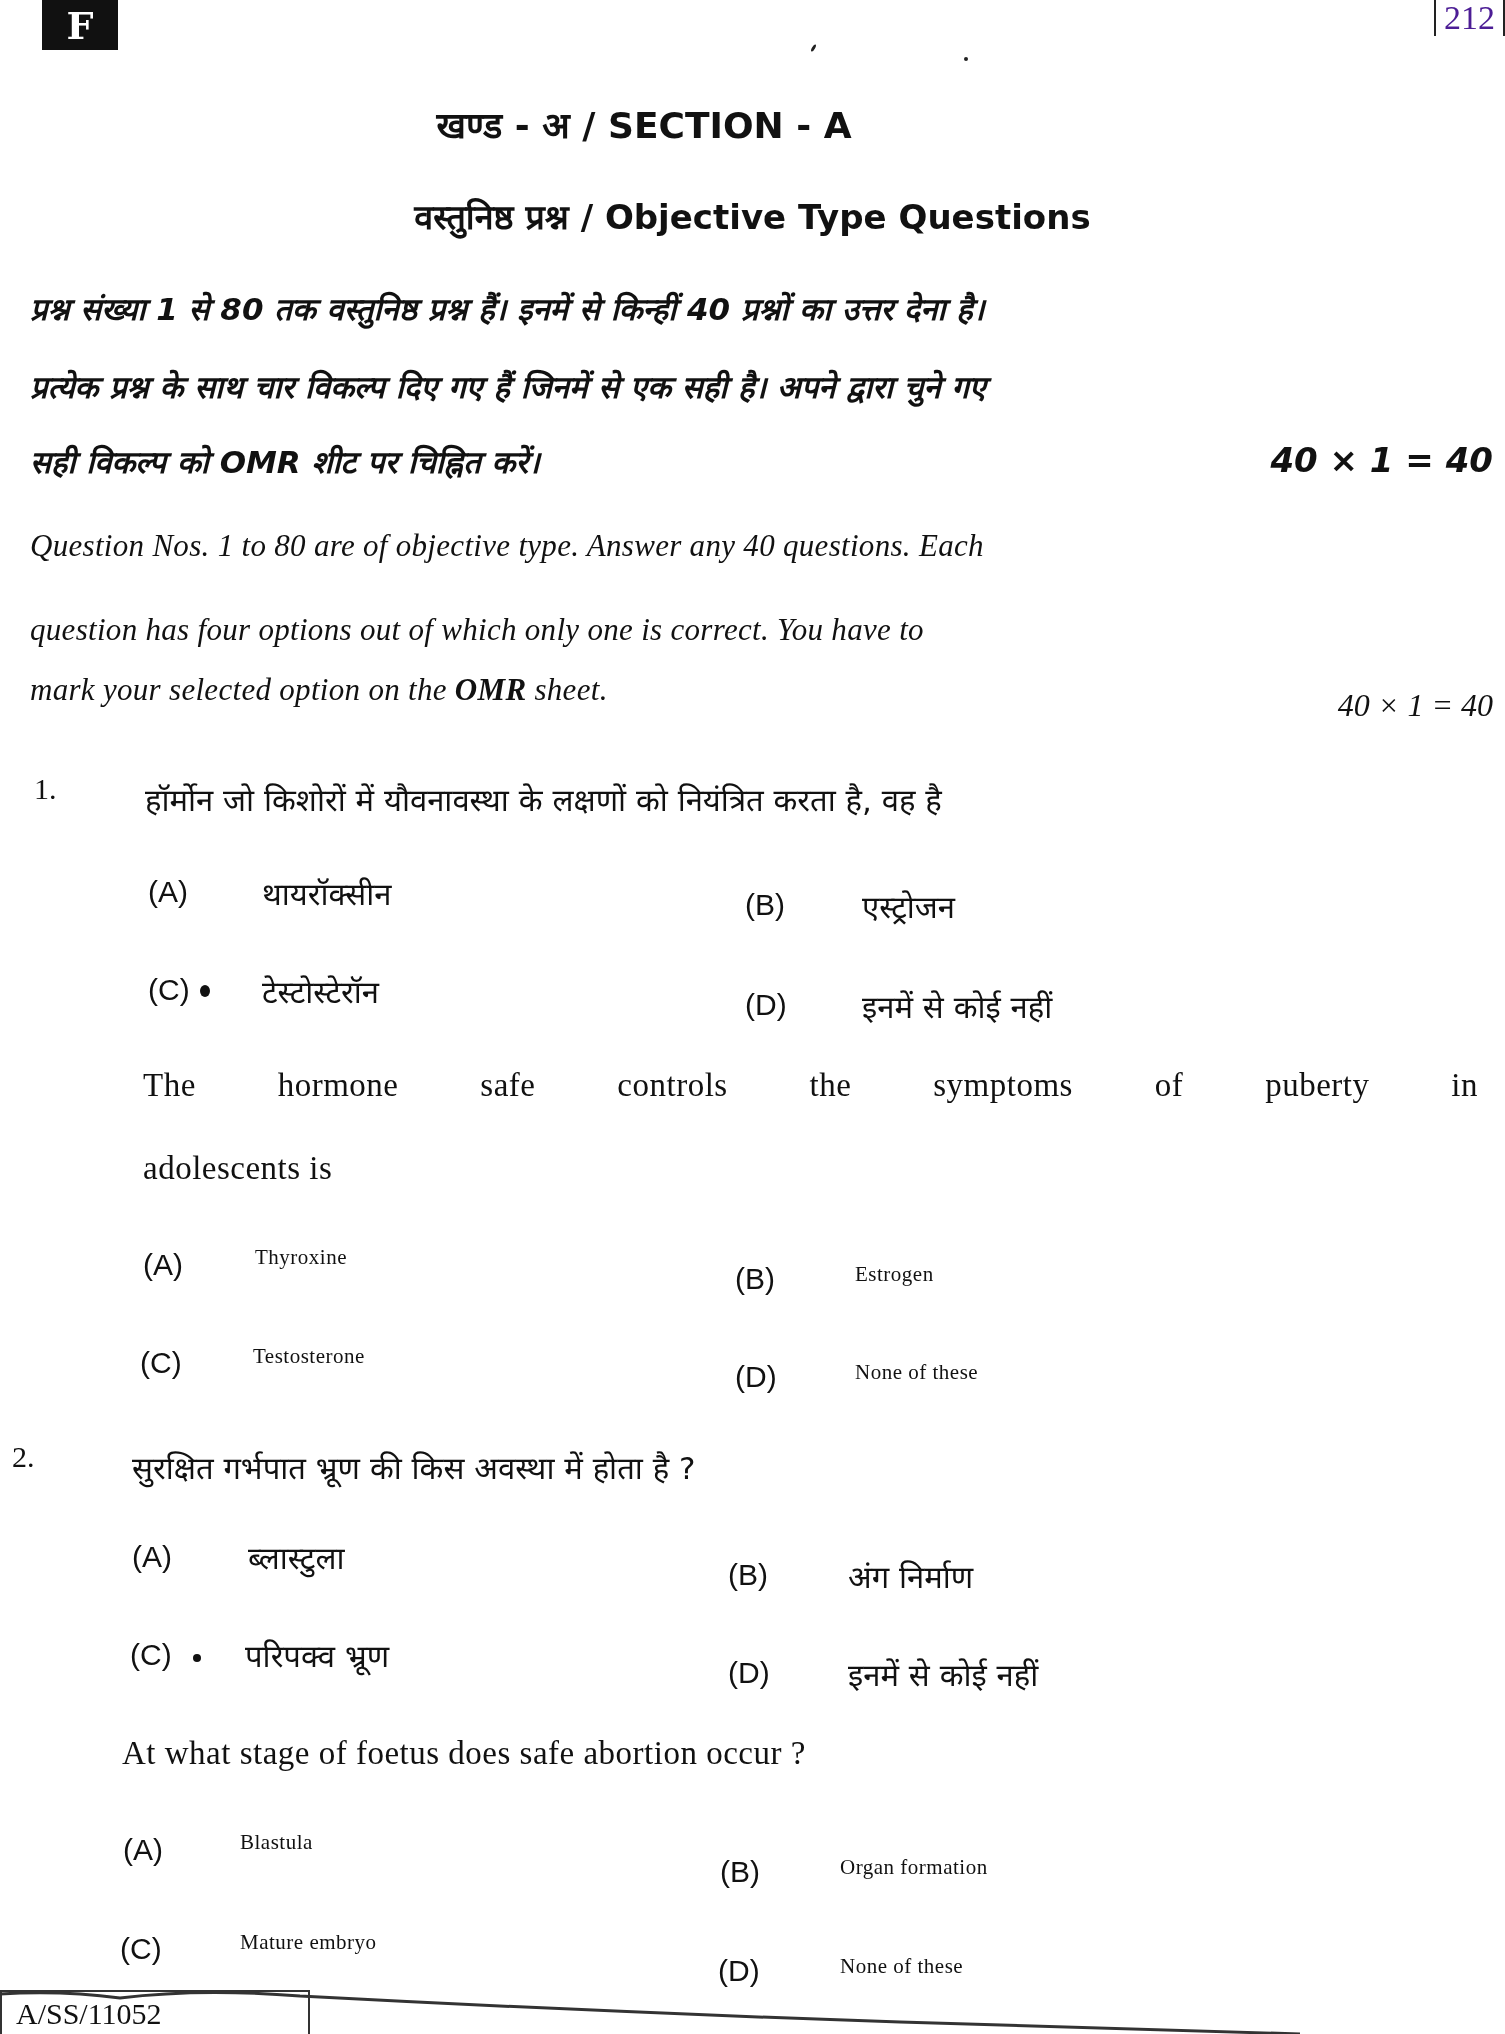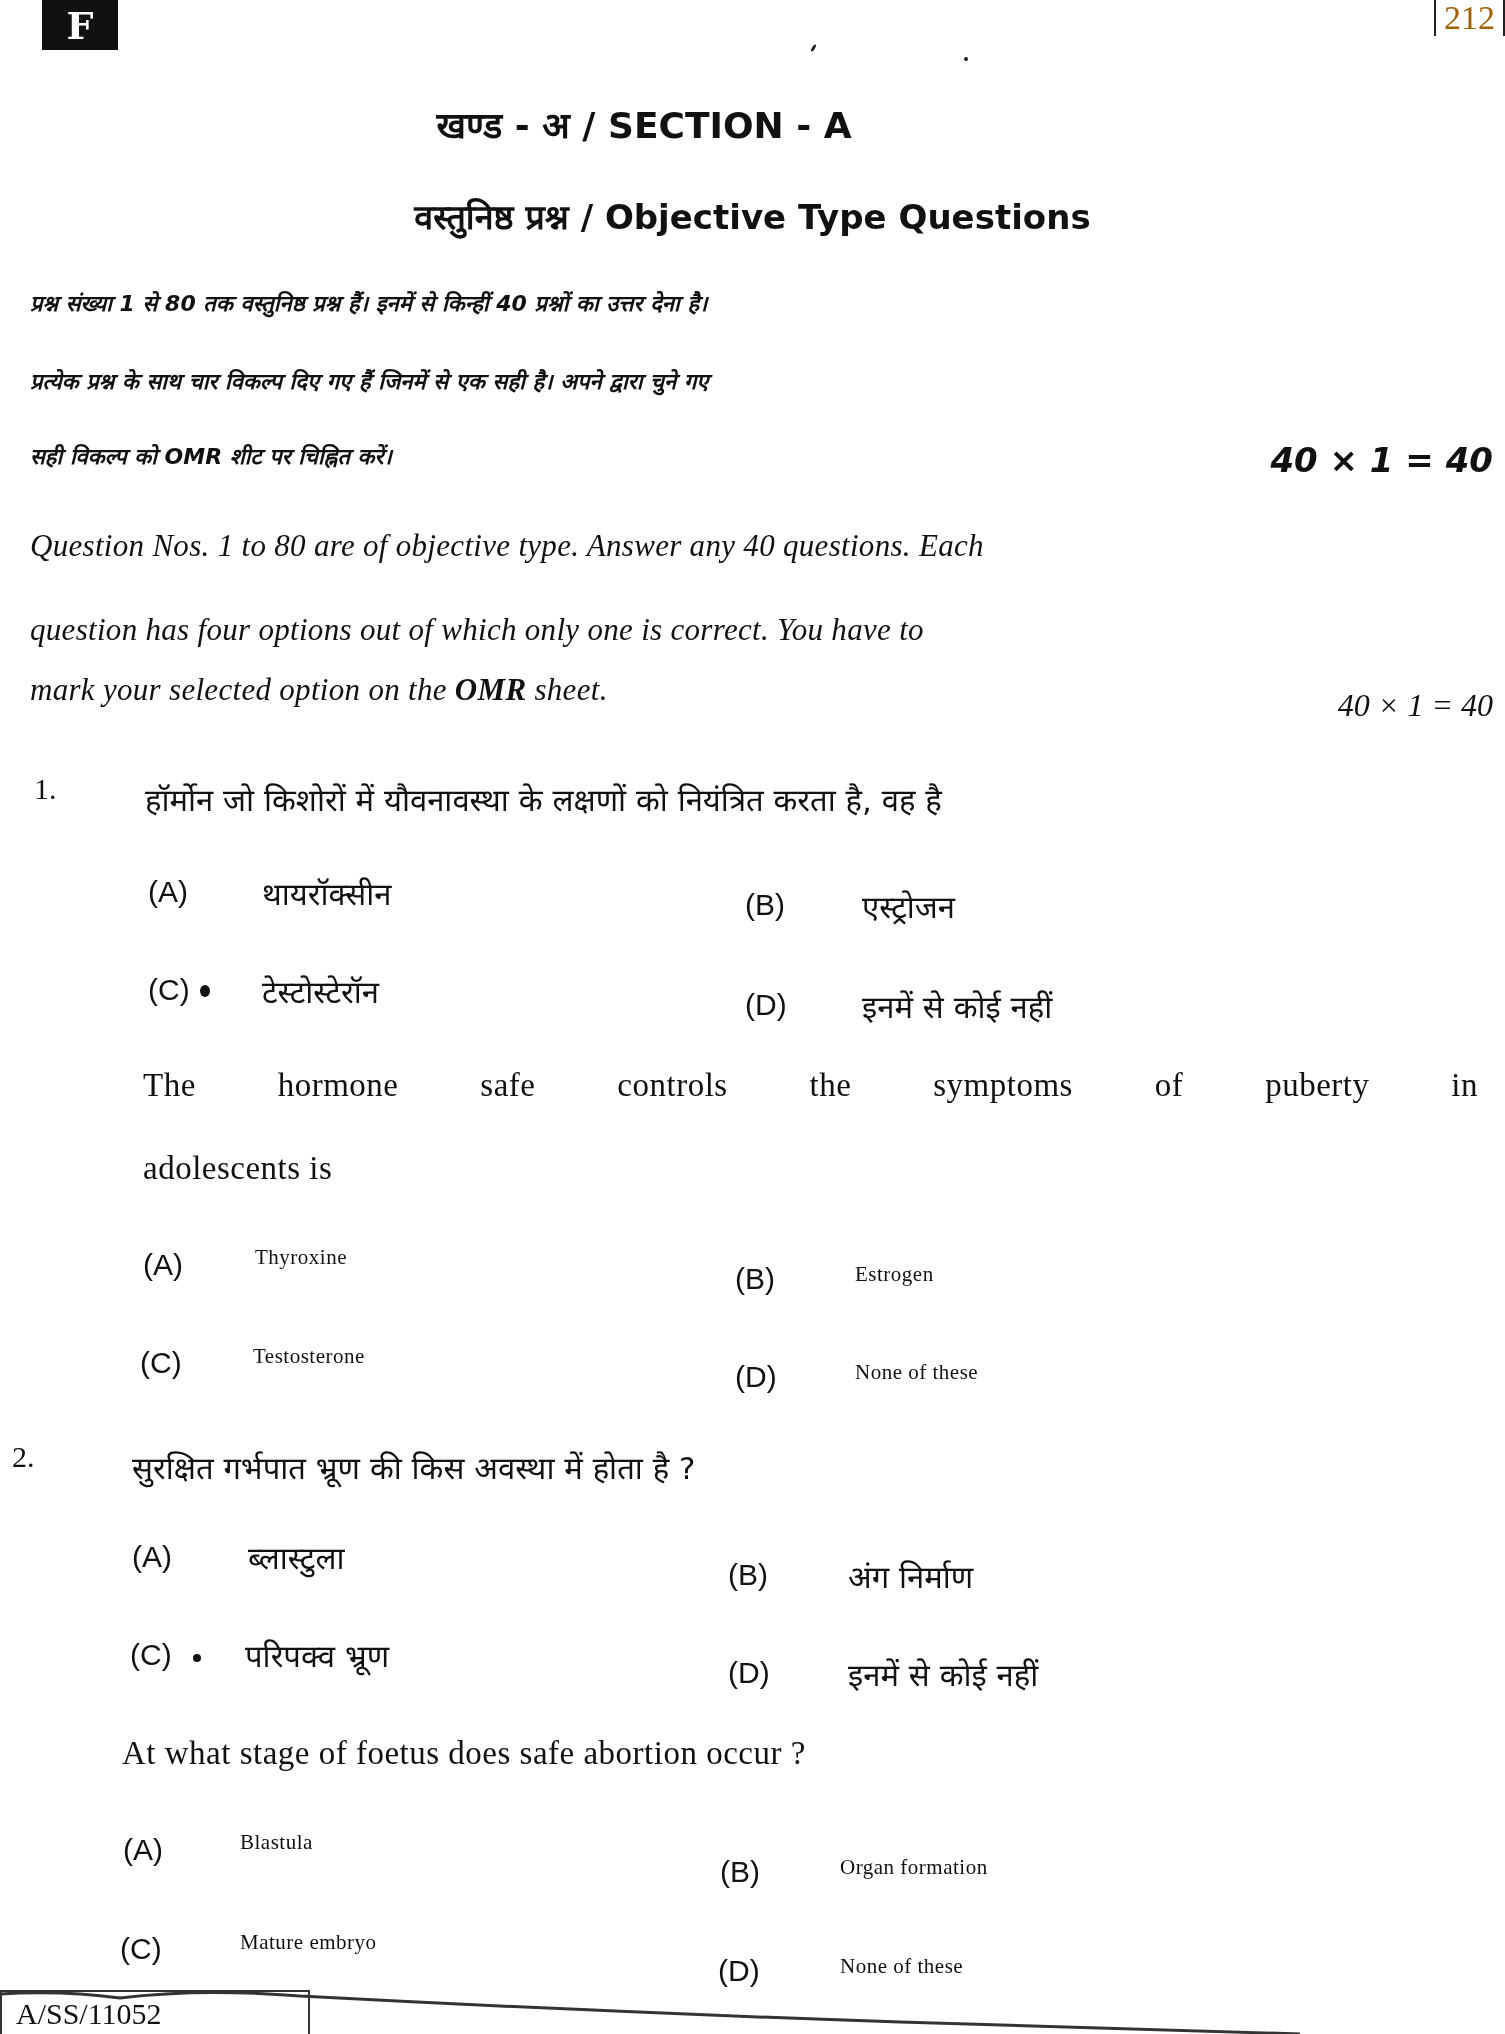--- a/index.html
+++ b/index.html
@@ -7,34 +7,34 @@
     width: 1505px; height: 2034px; position: relative; overflow: hidden;
     font-family: "DejaVu Serif", serif; color: #111111;
   }
   .abs { position: absolute; white-space: nowrap; }
   .set-badge {
     left: 42px; top: 0px; width: 76px; height: 50px; background: #111111; color: #ffffff;
     font-family: "DejaVu Serif", serif; font-weight: bold; font-size: 38px;
     display: flex; align-items: center; justify-content: center;
   }
   .page-number {
-    right: 0px; top: 0px; font-size: 34px; font-family: "Liberation Serif", serif; color: #a16207;
+    right: 0px; top: 0px; font-size: 34px; font-family: "Liberation Serif", serif; color: #4c1d95;
     border-left: 2px solid #222; border-right: 2px solid #222; padding: 0 8px; height: 36px; line-height: 36px;
   }
   .speck { width: 4px; height: 4px; background: #222; border-radius: 50%; }
   .section-title {
     left: 0; width: 1288px; top: 100px; text-align: center; font-weight: bold; font-size: 36px;
     font-family: "DejaVu Sans", sans-serif;
   }
   .subtitle {
     left: 0; width: 1505px; top: 193px; text-align: center; font-weight: bold; font-size: 34px;
     font-family: "DejaVu Sans", sans-serif;
   }
   .hi-instr {
-    left: 30px; font-size: 22px; font-weight: bold; font-style: italic;
+    left: 30px; font-size: 31px; font-weight: bold; font-style: italic;
     font-family: "DejaVu Sans", sans-serif; width: 1470px;
   }
   .marks { right: 12px; font-weight: bold; font-style: italic; font-size: 34px; font-family: "DejaVu Sans", sans-serif; }
   .en-instr {
     left: 30px; font-size: 31px; font-style: italic; font-family: "Liberation Serif", serif;
     width: 1470px; letter-spacing: 0.3px;
   }
   .en-instr b { font-weight: bold; }
   .marks-en { right: 12px; font-style: italic; font-size: 32px; font-family: "Liberation Serif", serif; }
   .qnum { font-size: 30px; font-family: "Liberation Serif", serif; }

